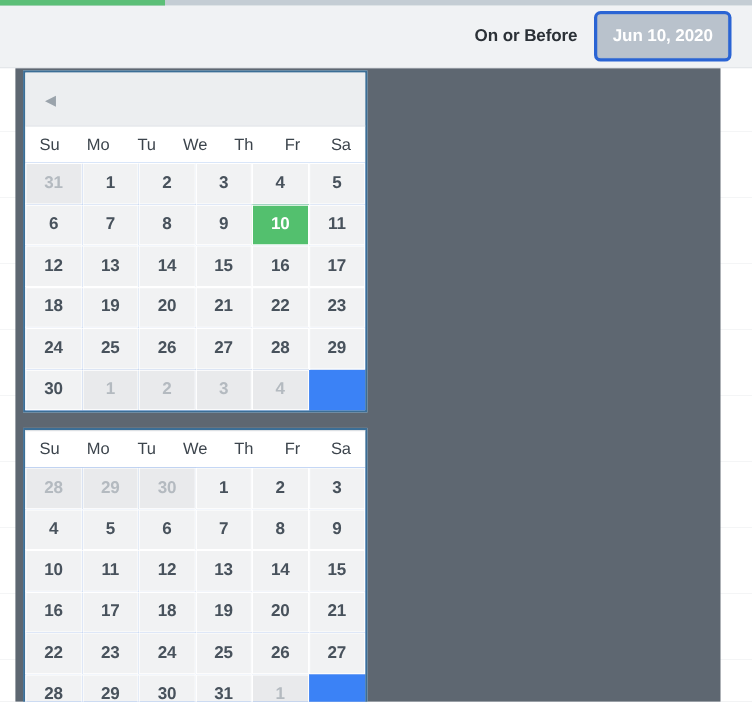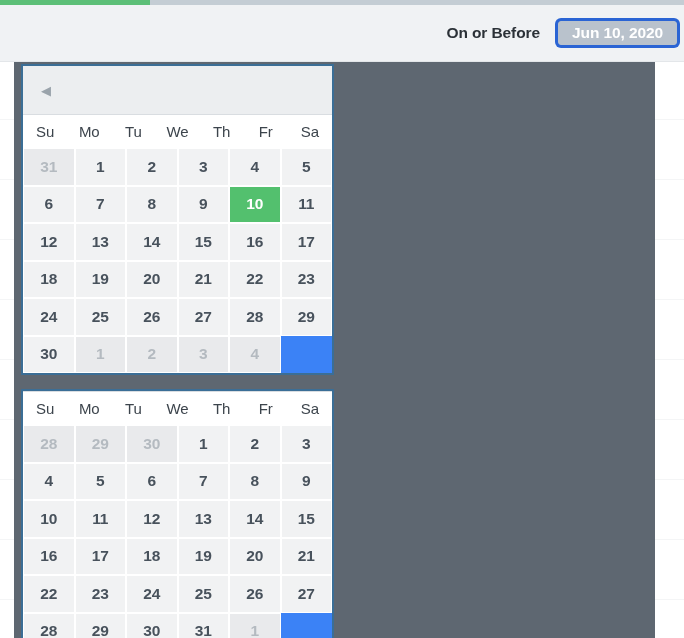--- a/index.html
+++ b/index.html
@@ -50,33 +50,33 @@
     position: absolute;
     left: 0; top: 5px;
     width: 684px;
     height: 57px;
     background: #f0f2f4;
     border-bottom: 1px solid #e3e6e9;
     display: flex;
     align-items: center;
     justify-content: flex-end;
     box-sizing: border-box;
-    padding-right: 7px;
+    padding-right: 22px;
     z-index: 30;
   }
   #filter-label {
     font-size: 15.5px;
     font-weight: bold;
     color: #2b3137;
     letter-spacing: -0.1px;
     margin-right: 18px;
   }
   #date-button {
     min-width: 118px;
-    height: 24px;
+    height: 40px;
     background: #b9c2cc;
     color: #ffffff;
     font-size: 15.5px;
     font-weight: bold;
     letter-spacing: -0.1px;
     border: 1px solid #b9c2cc;
     border-radius: 3px;
     box-shadow: 0 0 0 3px #2a64d4;
     display: flex;
     align-items: center;

